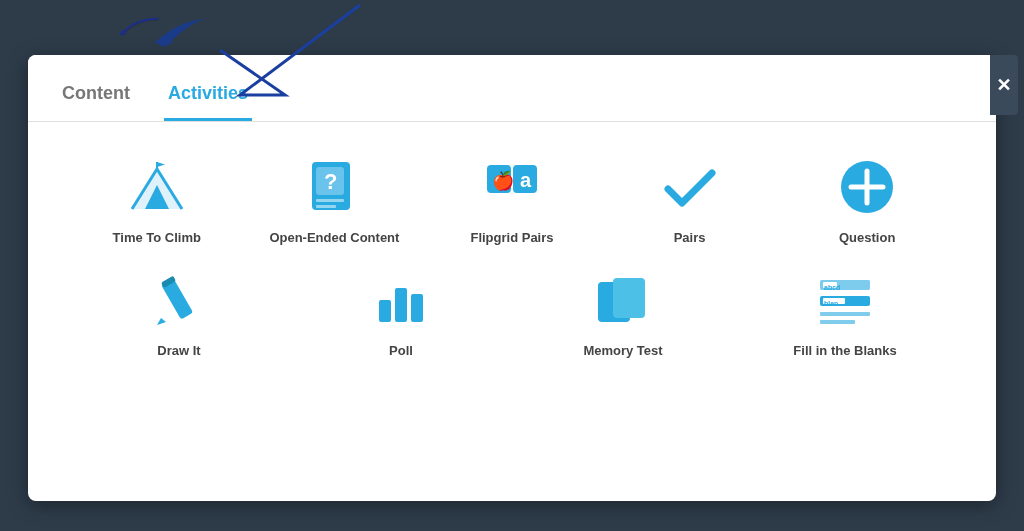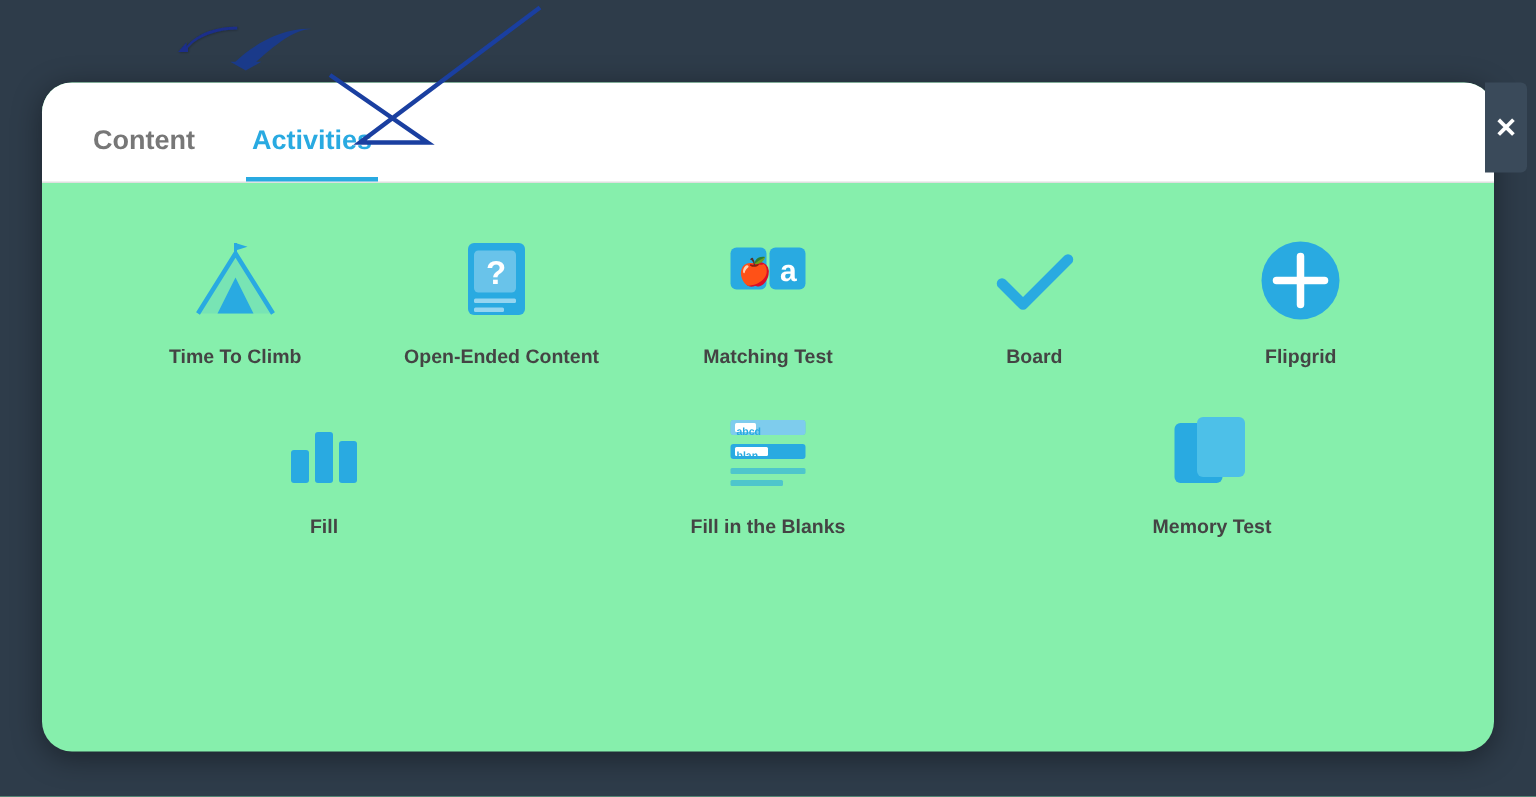--- a/index.html
+++ b/index.html
@@ -18,22 +18,22 @@
       top: 0; left: 0; right: 0; bottom: 0;
       background: #2e3c4a;
     }
 
     .modal-container {
       position: absolute;
       top: 55px;
       left: 28px;
       right: 28px;
       bottom: 30px;
-      background: #86efac;
-      border-radius: 20px;
+      background: #ffffff;
+      border-radius: 8px;
       box-shadow: 0 4px 20px rgba(0,0,0,0.4);
       overflow: hidden;
     }
 
     .modal-header {
       background: #fff;
       padding: 18px 30px 0 30px;
       display: flex;
       align-items: flex-end;
       gap: 30px;
@@ -186,91 +186,102 @@
           <svg viewBox="0 0 60 60" fill="none">
 
             <rect x="5" y="8" width="24" height="28" rx="4" fill="#29aae1"></rect>
             <rect x="31" y="8" width="24" height="28" rx="4" fill="#29aae1"></rect>
 
             <text x="10" y="30" font-size="18" fill="white">🍎</text>
 
             <text x="38" y="30" font-size="20" fill="white" font-weight="bold">a</text>
           </svg>
         </div>
-        <span class="activity-label">Matching Test</span>
+        <span class="activity-label">Flipgrid Pairs</span>
       </div>
 
       <div class="activity-item">
         <div class="activity-icon">
           <svg viewBox="0 0 60 60" fill="none">
 
             <polyline points="8,32 22,46 52,16" stroke="#29aae1" stroke-width="7" stroke-linecap="round" stroke-linejoin="round" fill="none"></polyline>
           </svg>
         </div>
-        <span class="activity-label">Board</span>
+        <span class="activity-label">Pairs</span>
       </div>
 
       <div class="activity-item">
         <div class="activity-icon">
           <svg viewBox="0 0 60 60" fill="none">
 
             <circle cx="30" cy="30" r="26" fill="#29aae1"></circle>
             <line x1="30" y1="14" x2="30" y2="46" stroke="white" stroke-width="5" stroke-linecap="round"></line>
             <line x1="14" y1="30" x2="46" y2="30" stroke="white" stroke-width="5" stroke-linecap="round"></line>
           </svg>
         </div>
-        <span class="activity-label">Flipgrid</span>
+        <span class="activity-label">Question</span>
       </div>
 
     </div>
 
     <div class="activity-row">
 
+      <div class="activity-item">
+        <div class="activity-icon">
+          <svg viewBox="0 0 60 60" fill="none">
+
+            <rect x="22" y="8" width="14" height="40" rx="3" transform="rotate(-30 30 30)" fill="#29aae1"></rect>
+            <polygon points="12,48 8,55 17,52" fill="#29aae1"></polygon>
+            <rect x="23" y="6" width="14" height="6" rx="2" transform="rotate(-30 30 30)" fill="#1a8ab0"></rect>
+          </svg>
+        </div>
+        <span class="activity-label">Draw It</span>
+      </div>
 
 
       <div class="activity-item">
         <div class="activity-icon">
           <svg viewBox="0 0 60 60" fill="none">
 
             <rect x="8" y="30" width="12" height="22" rx="2" fill="#29aae1"></rect>
             <rect x="24" y="18" width="12" height="34" rx="2" fill="#29aae1"></rect>
             <rect x="40" y="24" width="12" height="28" rx="2" fill="#29aae1"></rect>
           </svg>
         </div>
-        <span class="activity-label">Fill</span>
+        <span class="activity-label">Poll</span>
+      </div>
+
+      <div class="activity-item">
+        <div class="activity-icon">
+          <svg viewBox="0 0 60 60" fill="none">
+
+            <rect x="5" y="12" width="32" height="40" rx="4" fill="#29aae1"></rect>
+            <rect x="20" y="8" width="32" height="40" rx="4" fill="#4dc0e8"></rect>
+          </svg>
+        </div>
+        <span class="activity-label">Memory Test</span>
       </div>
 
       <div class="activity-item">
         <div class="activity-icon">
           <svg viewBox="0 0 60 60" fill="none">
 
             <rect x="5" y="10" width="50" height="10" rx="2" fill="#29aae1"></rect>
             <rect x="5" y="10" width="50" height="10" rx="2" fill="white" opacity="0.4"></rect>
             <rect x="8" y="12" width="14" height="6" rx="1" fill="white"></rect>
             <text x="9" y="20" font-size="7" fill="#29aae1" font-weight="bold">abcd</text>
             <rect x="5" y="26" width="50" height="10" rx="2" fill="#29aae1"></rect>
             <rect x="8" y="28" width="22" height="6" rx="1" fill="white"></rect>
             <text x="9" y="36" font-size="7" fill="#29aae1" font-weight="bold">blan</text>
 
             <rect x="5" y="42" width="50" height="4" rx="1" fill="#29aae1" opacity="0.6"></rect>
             <rect x="5" y="50" width="35" height="4" rx="1" fill="#29aae1" opacity="0.6"></rect>
           </svg>
         </div>
         <span class="activity-label">Fill in the Blanks</span>
-      </div>
-
-      <div class="activity-item">
-        <div class="activity-icon">
-          <svg viewBox="0 0 60 60" fill="none">
-
-            <rect x="5" y="12" width="32" height="40" rx="4" fill="#29aae1"></rect>
-            <rect x="20" y="8" width="32" height="40" rx="4" fill="#4dc0e8"></rect>
-          </svg>
-        </div>
-        <span class="activity-label">Memory Test</span>
       </div>
 
     </div>
   </div>
 </div>
 
 <div class="close-btn">
   <span style="font-size:18px;font-weight:bold;">✕</span>
 </div>
 

